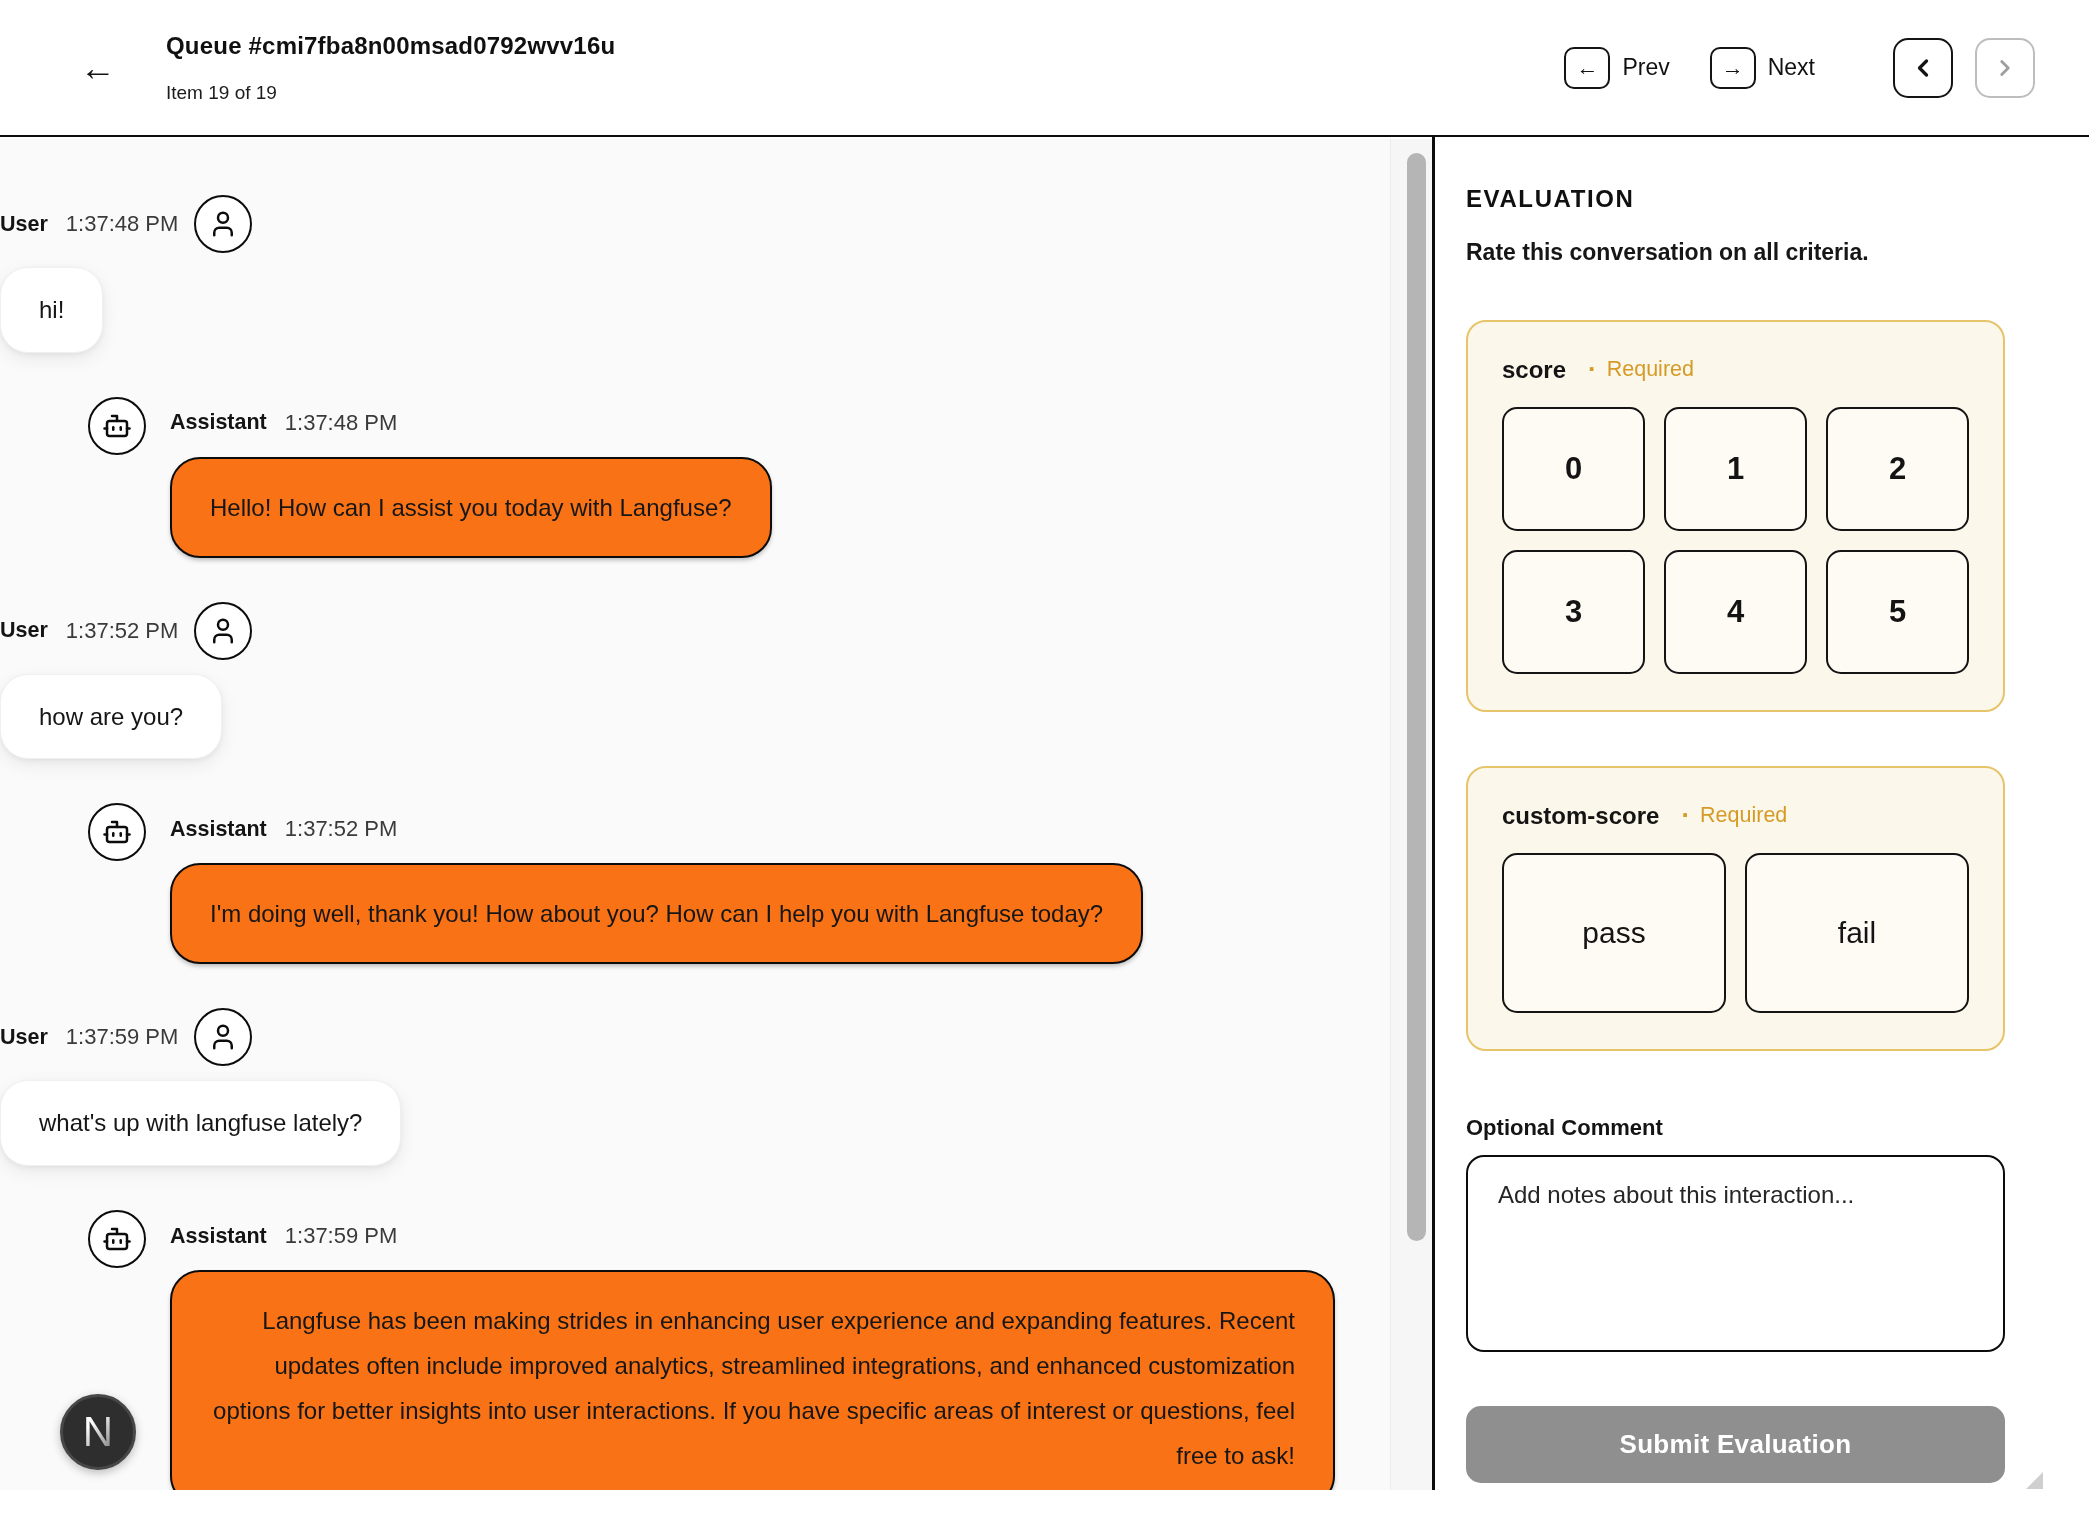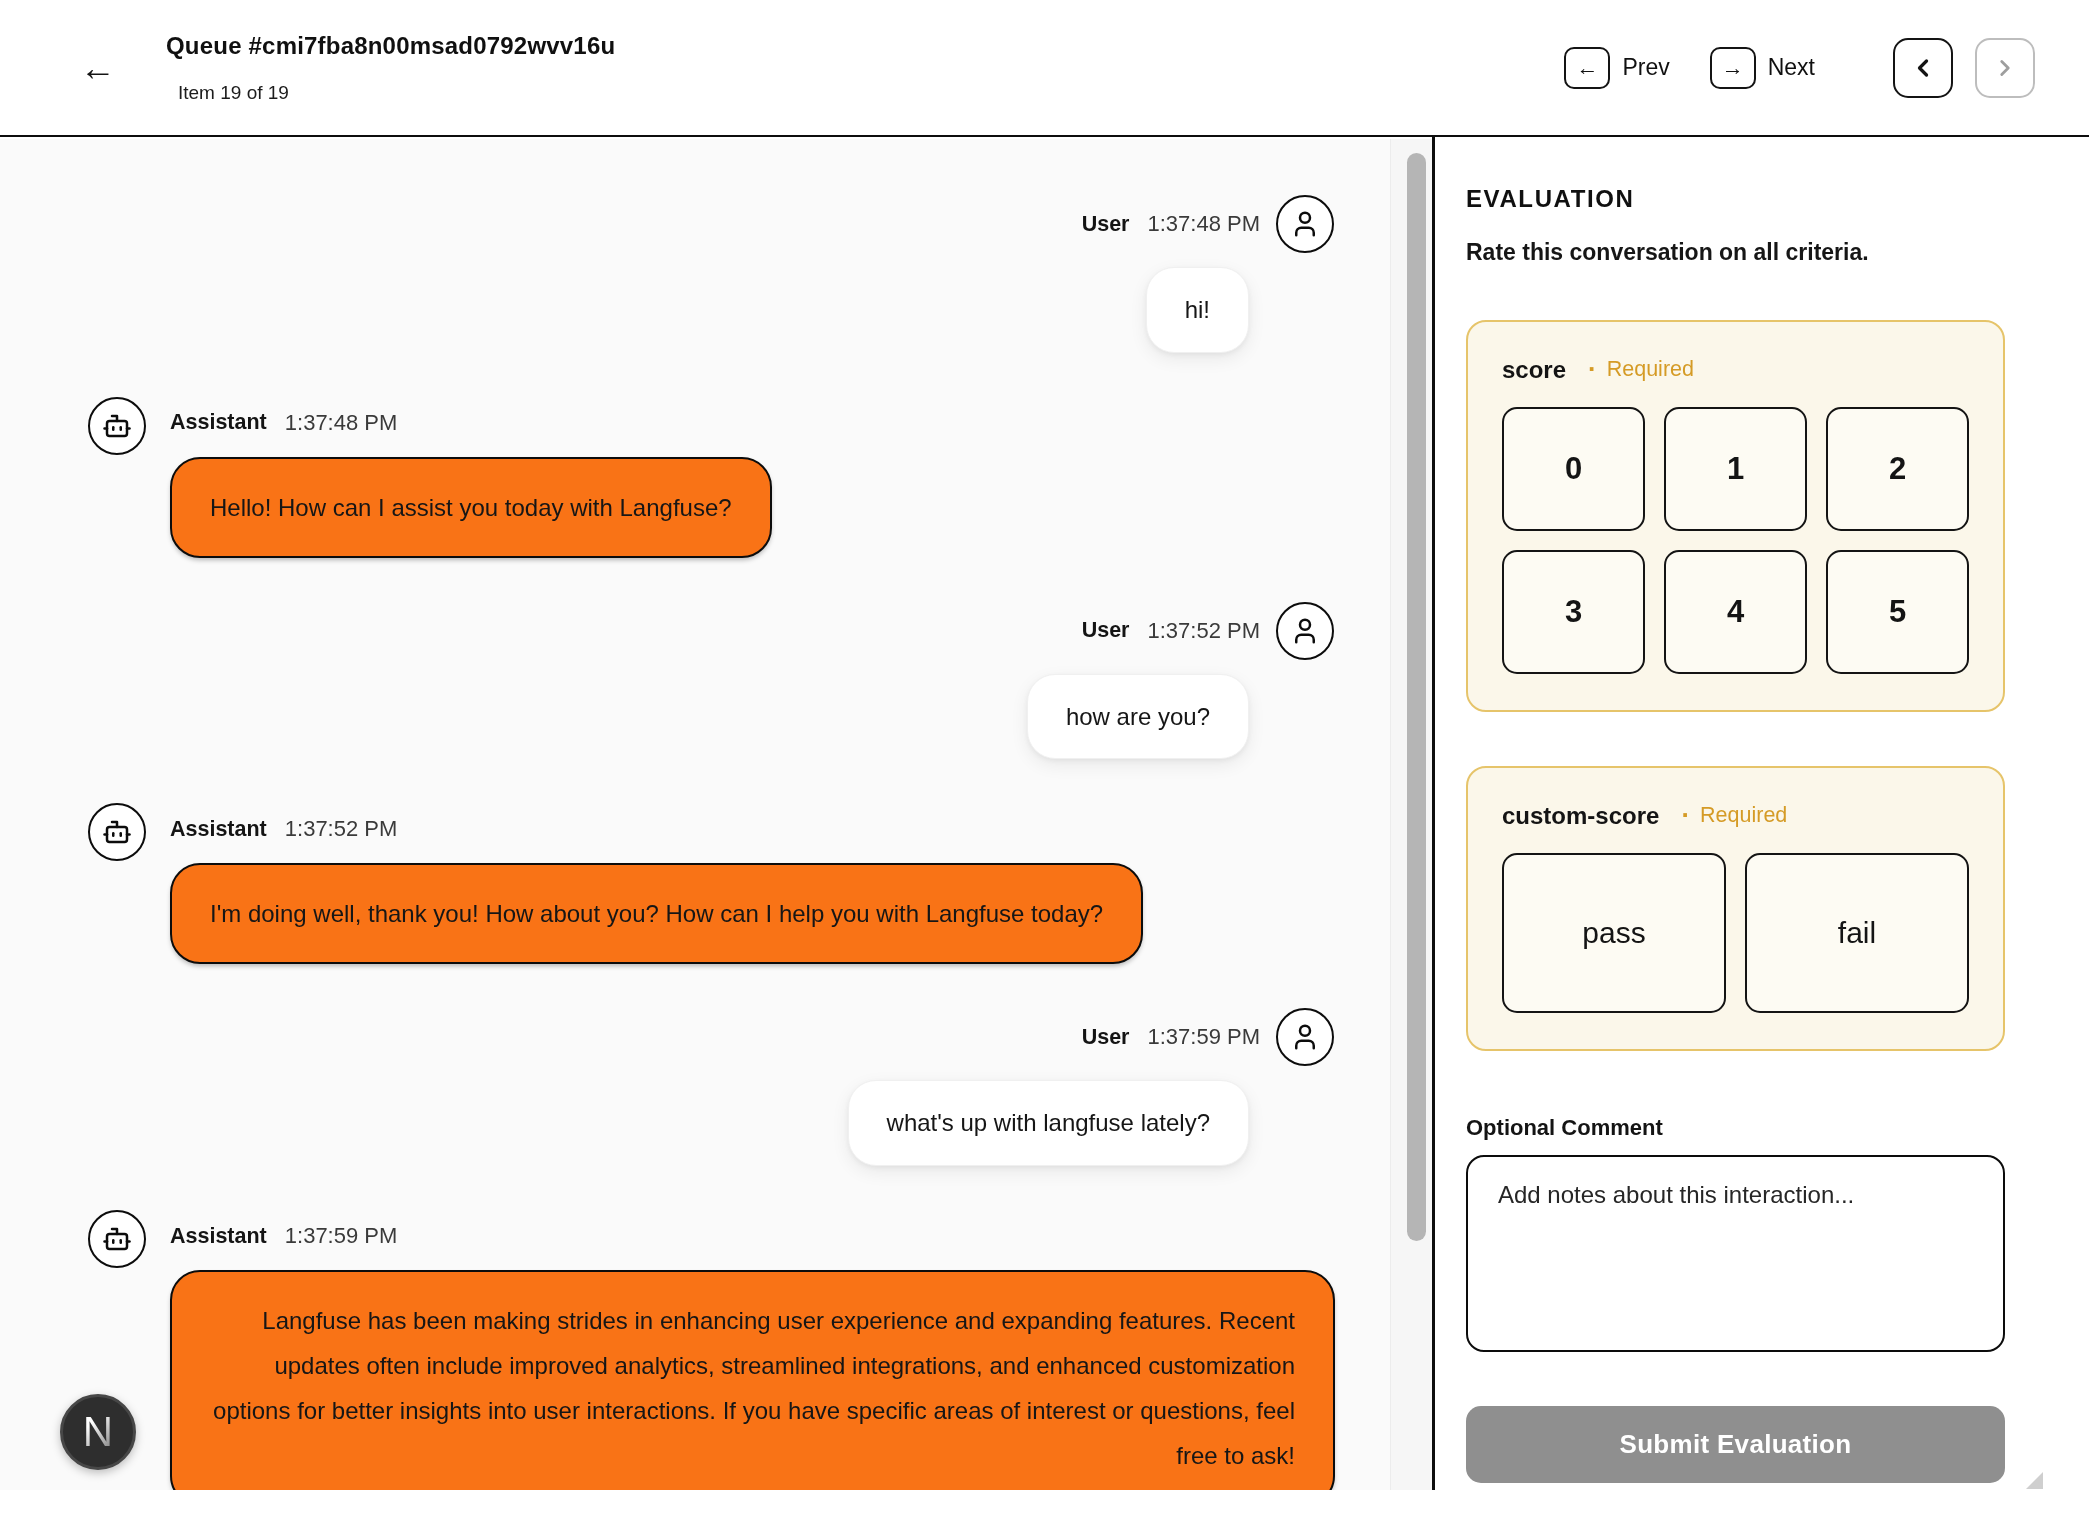--- a/index.html
+++ b/index.html
@@ -8,40 +8,40 @@
   .page { position:relative; width:2089px; height:1540px; background:#fff; overflow:hidden; }
 
   
   .header { position:absolute; left:0; top:0; width:2089px; height:137px;
             border-bottom:2.5px solid var(--divider,#0d0d0d); background:#fff;
             display:flex; align-items:center; padding:0 54px 0 76px; }
   .back-btn { font-size:36px; line-height:1; color:#141414; background:none; border:none;
               cursor:pointer; margin-right:46px; padding:4px; }
   .title-block { display:flex; flex-direction:column; gap:22px; }
   .queue-title { font-size:24px; font-weight:700; letter-spacing:.2px; color:#101010; }
-  .queue-subtitle { font-size:19px; font-weight:400; color:#1c1c1c;margin-left:12px; }
+  .queue-subtitle { font-size:19px; font-weight:400; color:#1c1c1c; }
   .header-spacer { flex:1; }
   .nav-hint { display:flex; align-items:center; gap:12px; margin-right:30px; }
   .kbd-box { width:46px; height:42px; border:2.5px solid #141414; border-radius:10px;
              display:flex; align-items:center; justify-content:center; font-size:22px;
              background:#fff; }
   .nav-hint-label { font-size:23px; font-weight:500; color:#101010; }
   .nav-hint + .nav-hint { margin-left:10px; }
   .square-group { display:flex; gap:22px; margin-left:48px; }
   .square-btn { width:60px; height:60px; border-radius:15px; background:#fff;
                 display:flex; align-items:center; justify-content:center; cursor:pointer; }
   .square-btn.enabled { border:2.5px solid #141414; color:#141414; }
   .square-btn.disabled { border:2px solid #bdbdbd; color:#9e9e9e; }
 
   
   .chat { position:absolute; left:0; top:139px; width:1432px; height:1351px;
           background:var(--chat_bg,#fafafa); overflow:hidden; padding-top:56px; }
   .msg { margin-bottom:44px; }
   
-  .msg.user { display:flex; flex-direction:column; align-items:flex-end; padding-right:98px; }
+  .msg.user { display:flex; flex-direction:column; align-items:flex-start; padding-right:98px; }
   .u-head { display:flex; align-items:center; gap:16px; height:58px; }
   .msg-name { font-size:21.5px; font-weight:700; color:#141414; }
   .msg-time { font-size:22px; font-weight:400; color:#3a3a3a; margin-left:2px; }
   .avatar { width:58px; height:58px; border-radius:50%; border:2.5px solid #0c0c0c;
             background:#fff; display:flex; align-items:center; justify-content:center; flex:0 0 auto; }
   .avatar svg { width:30px; height:30px; stroke:#0c0c0c; fill:none; stroke-width:2;
                 stroke-linecap:round; stroke-linejoin:round; }
   .bubble-user { margin-top:14px; margin-right:85px; background:#fff; border:1px solid #f0f0f0;
                  border-radius:28px; padding:25px 38px; font-size:24px; color:#161616;
                  box-shadow:0 6px 18px rgba(0,0,0,.07), 0 2px 5px rgba(0,0,0,.05);

